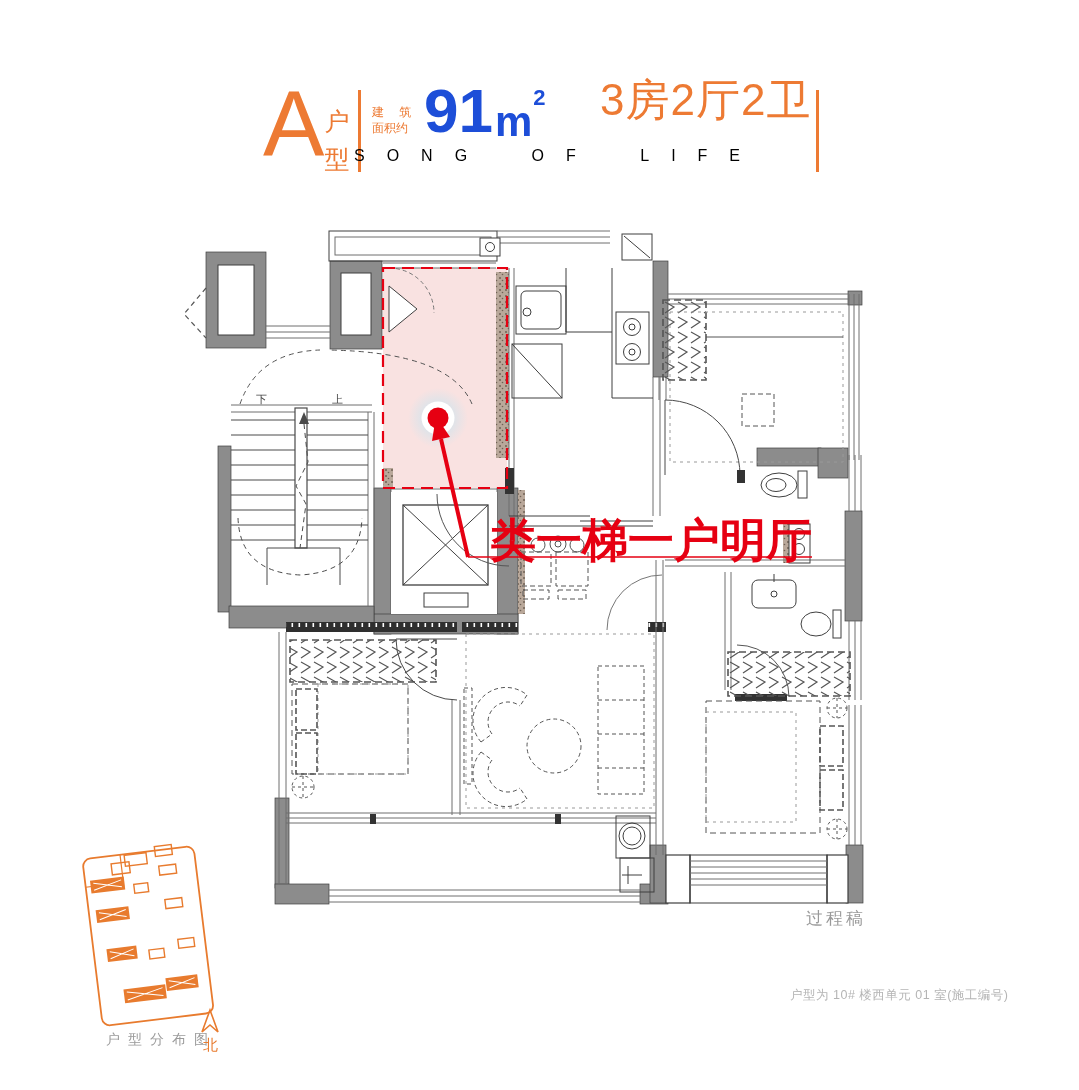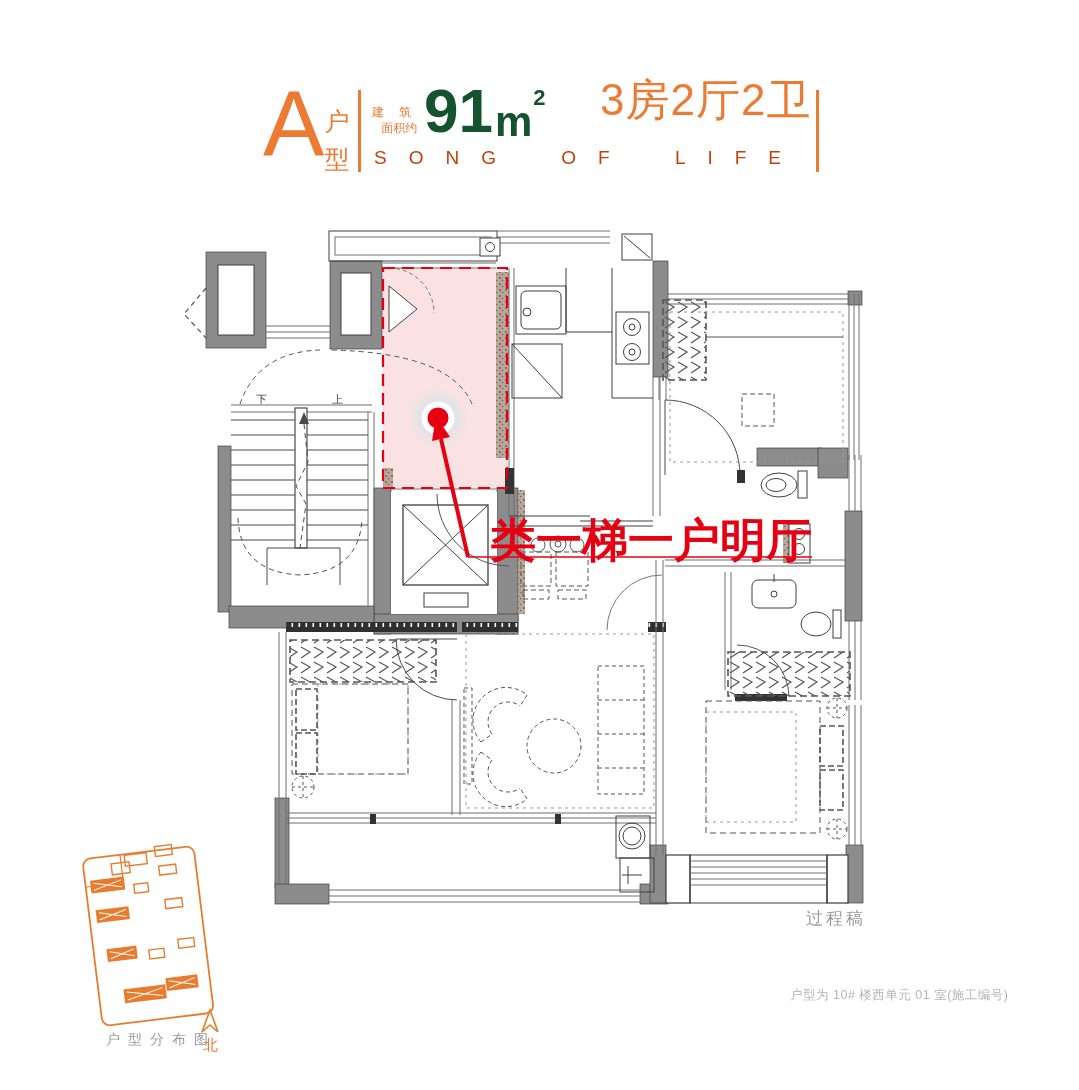--- a/index.html
+++ b/index.html
@@ -5,28 +5,28 @@
   html,body{margin:0;padding:0;}
   body{width:1079px;height:1090px;position:relative;background:#fff;overflow:hidden;
        font-family:"Liberation Sans","DejaVu Sans",sans-serif;}
   .abs{position:absolute;}
   
   .hdr-letter{left:263px;top:78px;font-size:92px;line-height:1;color:#ED7A33;font-weight:400;}
   .hdr-type{left:323px;top:102px;width:28px;color:#ED7A33;font-size:25px;line-height:38px;
             display:flex;flex-direction:column;align-items:center;}
   .hdr-div1{left:358px;top:90px;width:3px;height:82px;background:#ED7A33;}
   .hdr-div2{left:816px;top:90px;width:3px;height:82px;background:#ED7A33;}
-  .hdr-arealabel{left:372px;top:104px;color:#ED7A33;font-size:12px;line-height:16px;text-align:right;}
+  .hdr-arealabel{left:372px;top:104px;color:#ED7A33;font-size:12px;line-height:16px;}
   .hdr-arealabel .ls{letter-spacing:6px;}
-  .hdr-area{left:424px;top:84px;display:flex;align-items:flex-end;color:#14532d;}
+  .hdr-area{left:424px;top:84px;display:flex;align-items:flex-end;color:#1d4ed8;}
   .hdr-area .num{font-size:62px;font-weight:700;line-height:.88;}
   .hdr-area .unit{font-size:42px;font-weight:700;line-height:.8;margin-left:2px;}
   .hdr-area .sup{font-size:22px;font-weight:700;margin-bottom:28px;margin-left:1px;}
   .hdr-rooms{left:600px;top:78px;font-size:44px;color:#ED7A33;letter-spacing:1px;line-height:1;}
-  .hdr-sub{left:374px;top:148px;font-size:19px;color:#c2410c;letter-spacing:22px;
+  .hdr-sub{left:354px;top:148px;font-size:16px;color:#000000;letter-spacing:22px;
            word-spacing:16px;white-space:nowrap;line-height:1;}
   svg text{font-family:"Liberation Sans","DejaVu Sans",sans-serif;}
 </style>
 </head>
 <body>
 
 <div class="abs hdr-letter">A</div>
 <div class="abs hdr-type">
   <span>户</span>
   <span>型</span>

